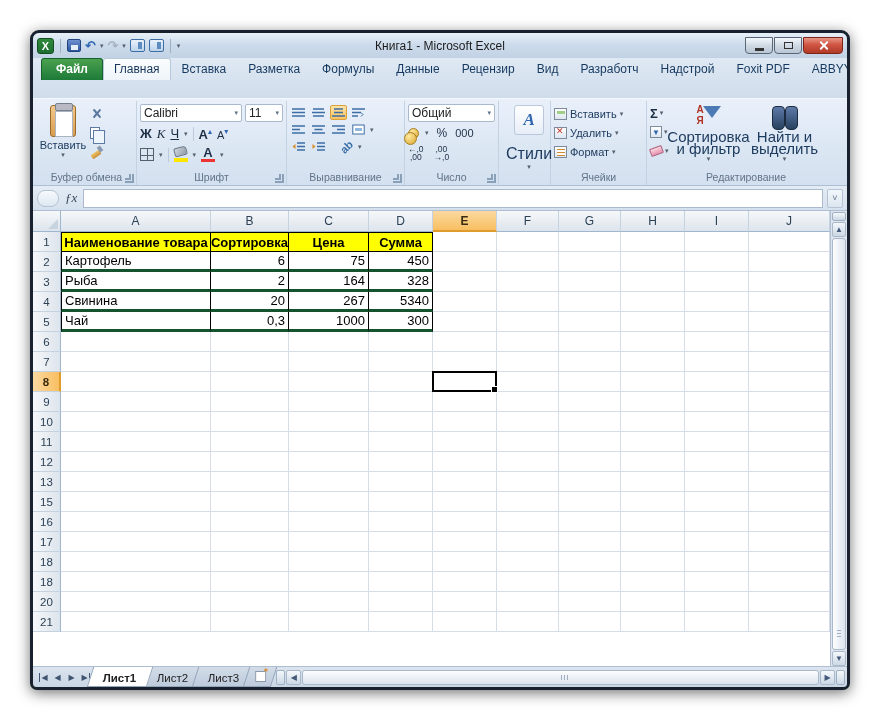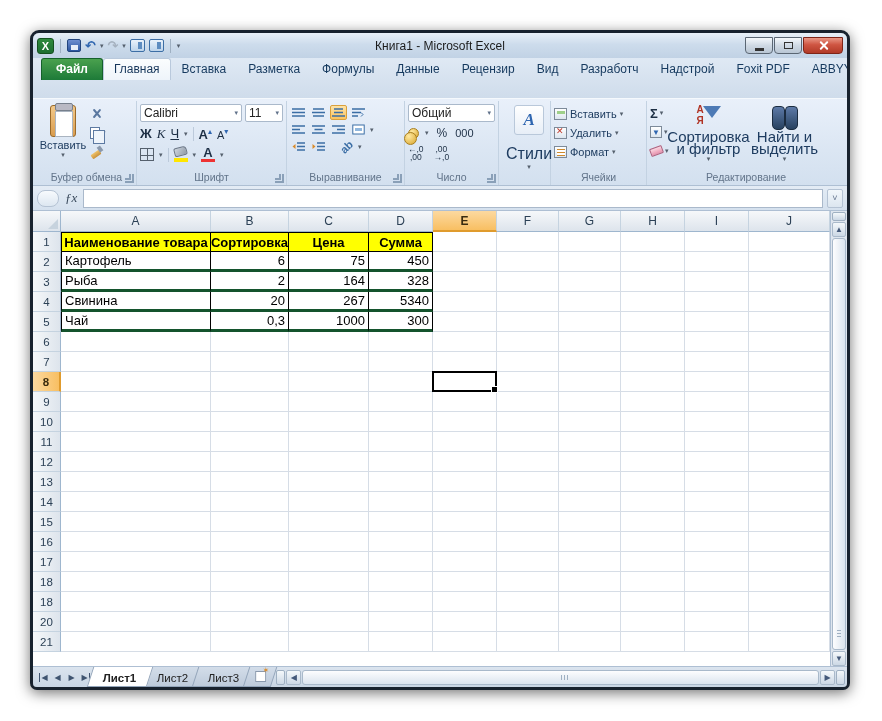--- a/index.html
+++ b/index.html
@@ -702,33 +702,20 @@
             <div class="gcell" style="width: 80px;"></div>
             <div class="gcell" style="width: 64px;"></div>
             <div class="gcell" style="width: 64px;"></div>
             <div class="gcell" style="width: 62px;"></div>
             <div class="gcell" style="width: 62px;"></div>
             <div class="gcell" style="width: 64px;"></div>
             <div class="gcell" style="width: 64px;"></div>
             <div class="gcell" style="flex: 1 1 0%;"></div>
           </div>
           <div class="grow">
-            <div class="rhdr">14</div>
-            <div class="gcell" style="width: 150px;"></div>
-            <div class="gcell" style="width: 78px;"></div>
-            <div class="gcell" style="width: 80px;"></div>
-            <div class="gcell" style="width: 64px;"></div>
-            <div class="gcell" style="width: 64px;"></div>
-            <div class="gcell" style="width: 62px;"></div>
-            <div class="gcell" style="width: 62px;"></div>
-            <div class="gcell" style="width: 64px;"></div>
-            <div class="gcell" style="width: 64px;"></div>
-            <div class="gcell" style="flex: 1 1 0%;"></div>
-          </div>
-          <div class="grow">
             <div class="rhdr">15</div>
             <div class="gcell" style="width: 150px;"></div>
             <div class="gcell" style="width: 78px;"></div>
             <div class="gcell" style="width: 80px;"></div>
             <div class="gcell" style="width: 64px;"></div>
             <div class="gcell" style="width: 64px;"></div>
             <div class="gcell" style="width: 62px;"></div>
             <div class="gcell" style="width: 62px;"></div>
             <div class="gcell" style="width: 64px;"></div>
             <div class="gcell" style="width: 64px;"></div>

